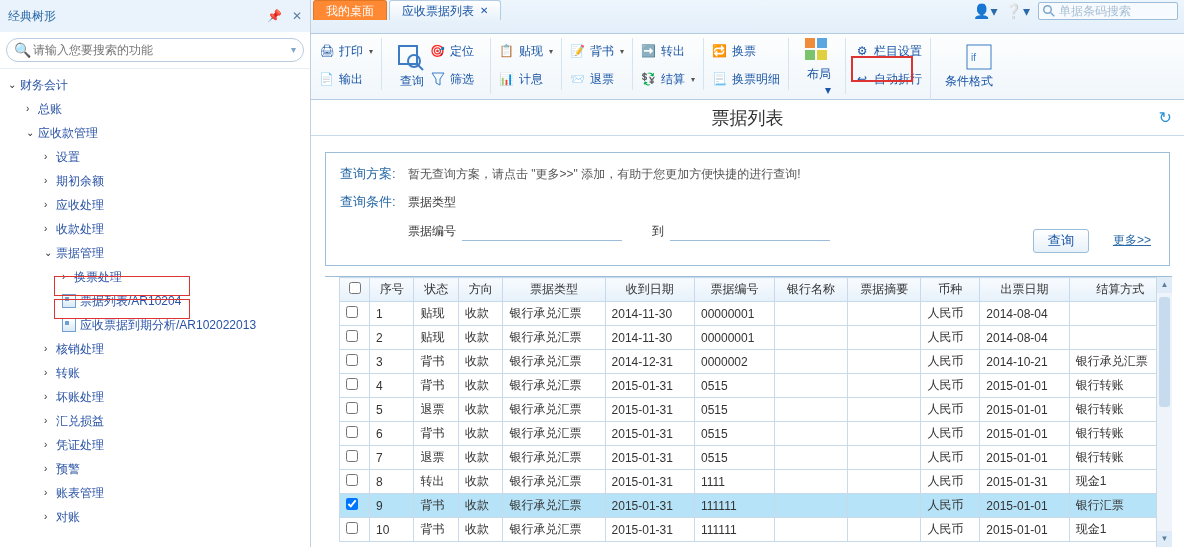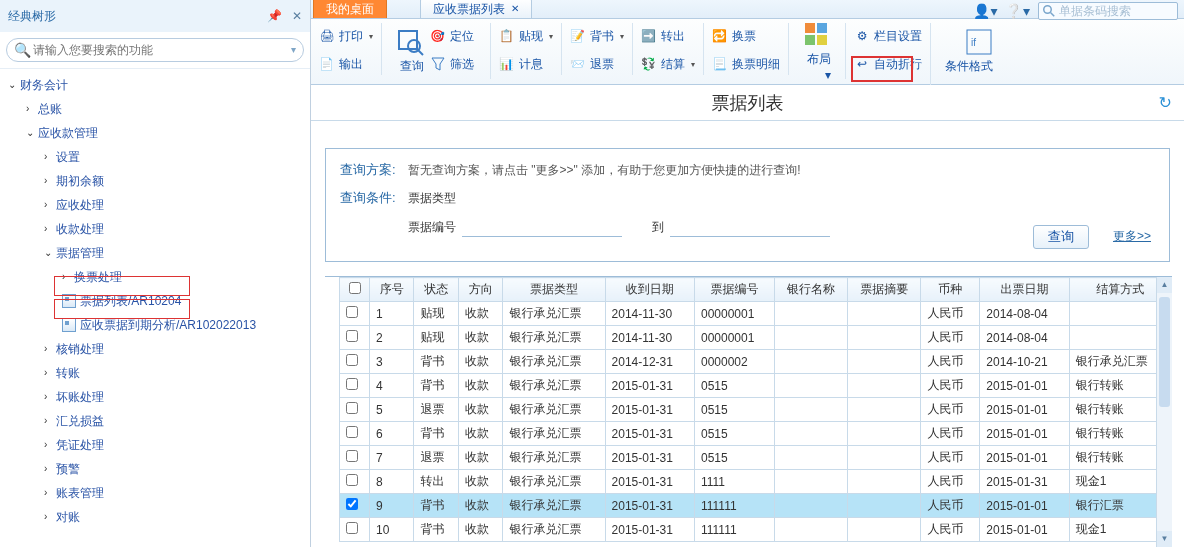--- a/index.html
+++ b/index.html
@@ -27,21 +27,21 @@
 .tree-item .leaf-icon::after { content: ""; position: absolute; left: 2px; top: 2px; width: 4px; height: 4px; background: #6fa0cf; }
 .tree-item .label { }
 .redbox-tree { position: absolute; border: 1px solid #d33; pointer-events: none; }
 .rb1 { left: 54px; top: 276px; width: 136px; height: 20px; }
 .rb2 { left: 54px; top: 299px; width: 136px; height: 20px; }
 
 
 .right-panel { position: absolute; left: 311px; top: 0; right: 0; height: 547px; background: #fff; }
 
 
-.tabs { height: 19px; background: linear-gradient(#eef6fd,#e2eef9); border-bottom: 1px solid #b4cce2; display: flex; align-items: flex-end; padding-left: 2px; position: relative; gap: 31px; }
+.tabs { height: 34px; background: linear-gradient(#eef6fd,#e2eef9); border-bottom: 1px solid #b4cce2; display: flex; align-items: flex-start; padding-left: 2px; position: relative; }
 .tab { height: 20px; line-height: 20px; padding: 0 12px; border: 1px solid #b4cce2; border-bottom: none; border-radius: 3px 3px 0 0; margin-right: 2px; font-size: 12px; display: flex; align-items: center; gap: 6px; }
 .tab.active { background: #ff8833; color: #fff; border-color: #e07722; }
 .tab.inactive { background: linear-gradient(#fff,#e9f2fa); color: #1a55a6; }
 .tab .close { font-size: 10px; cursor: pointer; }
 .top-right { position: absolute; right: 6px; top: 0; height: 22px; display: flex; align-items: center; gap: 8px; }
 .top-right .icon-btn { color: #2a6aa6; font-size: 14px; cursor: pointer; }
 .top-search { width: 140px; height: 18px; border: 1px solid #9dbcd8; background: #f7fbff; border-radius: 2px; display: flex; align-items: center; padding: 0 4px; }
 .top-search svg { margin-right: 4px; }
 .top-search span.ph { color: #a8bfd4; font-size: 12px; }
 
@@ -56,21 +56,21 @@
 .tgroup-big { padding: 0 8px 0 0; border-right: 1px solid #d6e4f0; margin-right: 8px; display: flex; }
 .tgroup-mixed { display: flex; border-right: 1px solid #d6e4f0; margin-right: 8px; padding-right: 8px; }
 .redbox-toolbar { position: absolute; border: 2px solid #d33; pointer-events: none; left: 540px; top: 56px; width: 62px; height: 26px; }
 
 
 .pagetitle-row { height: 36px; border-bottom: 1px solid #c8dae9; display: flex; align-items: center; justify-content: center; position: relative; background: #fff; }
 .pagetitle { font-size: 18px; color: #333; text-align: right; }
 .refresh-icon { position: absolute; right: 12px; top: 8px; color: #2a90d6; font-size: 16px; cursor: pointer; }
 
 
-.querybox { border: 1px solid #9dbcd8; margin: 27px 14px 8px 14px; padding: 12px 14px 14px 14px; background: #fff; position: relative; }
+.querybox { border: 1px solid #9dbcd8; margin: 16px 14px 8px 14px; padding: 12px 14px 14px 14px; background: #fff; position: relative; }
 .qrow { display: flex; align-items: center; margin-bottom: 10px; font-size: 12px; }
 .qlabel { color: #2a6aa6; font-size: 13px; width: 68px; }
 .qtext { color: #555; }
 .qfield { display: inline-flex; align-items: center; margin-right: 30px; }
 .qfield label { margin-right: 6px; }
 .qinput { width: 160px; height: 20px; border: none; border-bottom: 1px solid #9dbcd8; background: transparent; }
 .qbtn { position: absolute; right: 80px; bottom: 12px; height: 24px; width: 56px; border: 1px solid #9dbcd8; background: linear-gradient(#fff,#e7f1fa); border-radius: 3px; color: #1a55a6; cursor: pointer; }
 .morelink { position: absolute; right: 18px; bottom: 16px; color: #2a6aa6; text-decoration: underline; cursor: pointer; }
 
 

